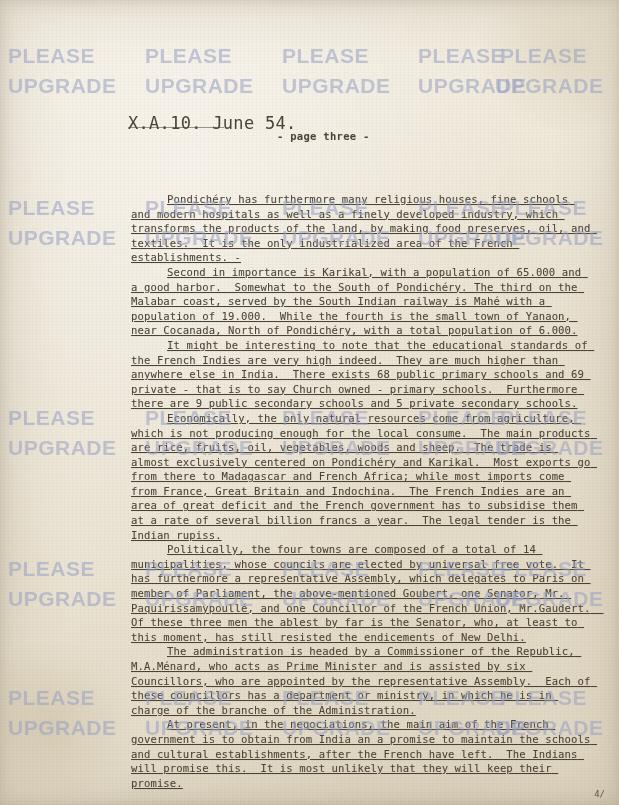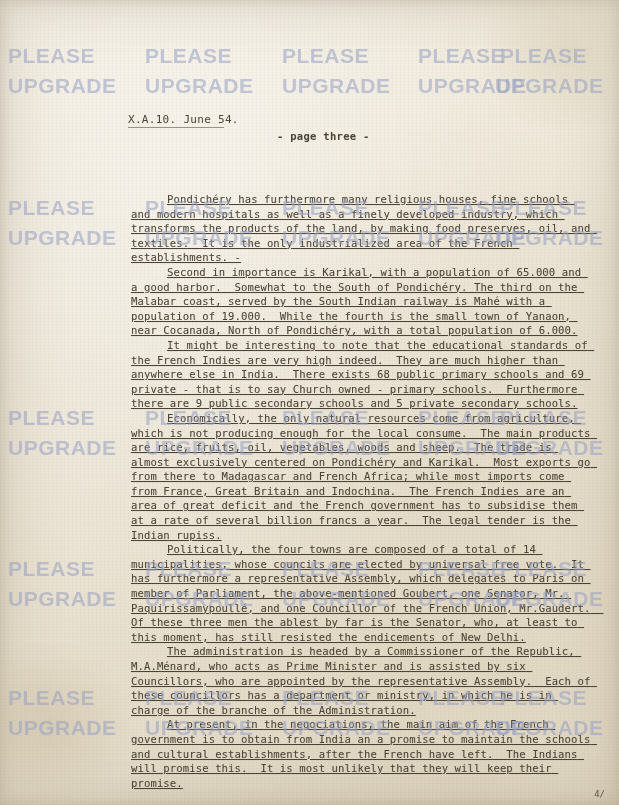--- a/index.html
+++ b/index.html
@@ -69,21 +69,21 @@
     text-shadow: 0.4px 0.3px 0 rgba(90,80,60,0.18);
   }
 
   .hdr-line {
     position: absolute;
     left: 128px;
     top: 113px;
     z-index: 2;
     color: #4a4336;
     font-family: "DejaVu Sans Mono", monospace;
-    font-size: 11px;
+    font-size: 17px;
     letter-spacing: 0.3px;
   }
   .hdr-underline {
     position: absolute;
     left: 128px;
     top: 127px;
     width: 96px;
     height: 1px;
     background: rgba(80,70,52,0.55);
     z-index: 2;

